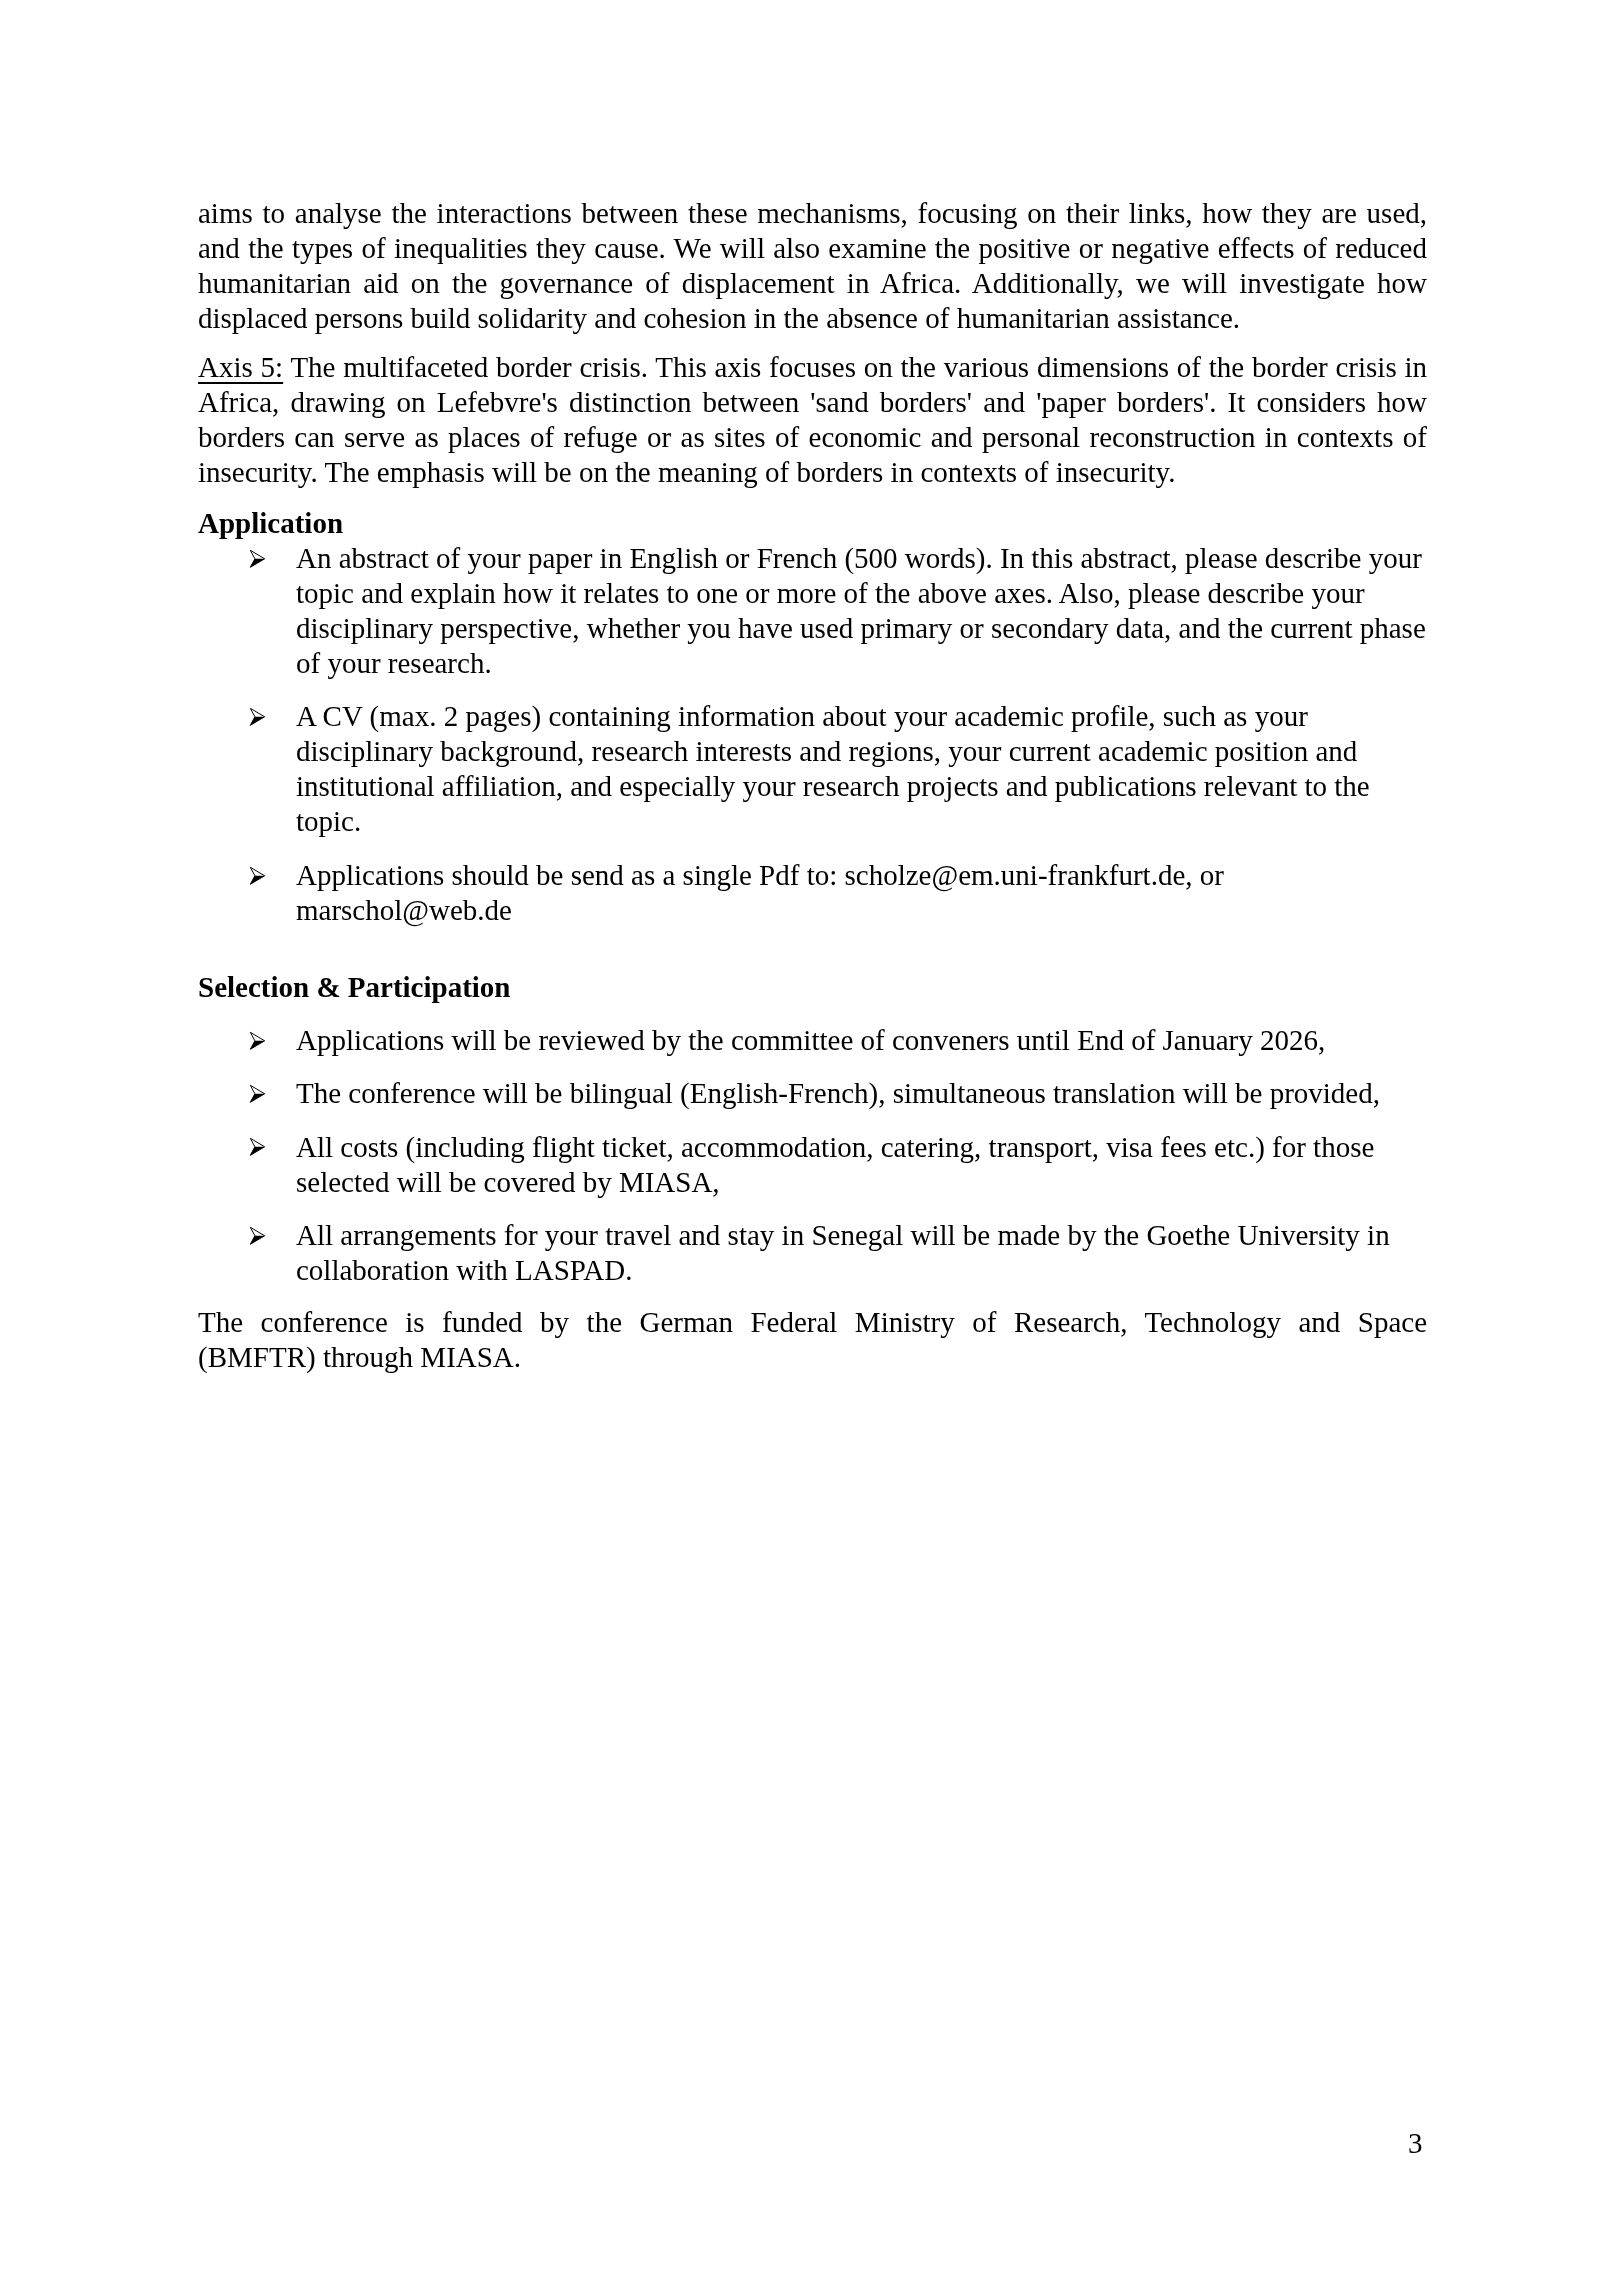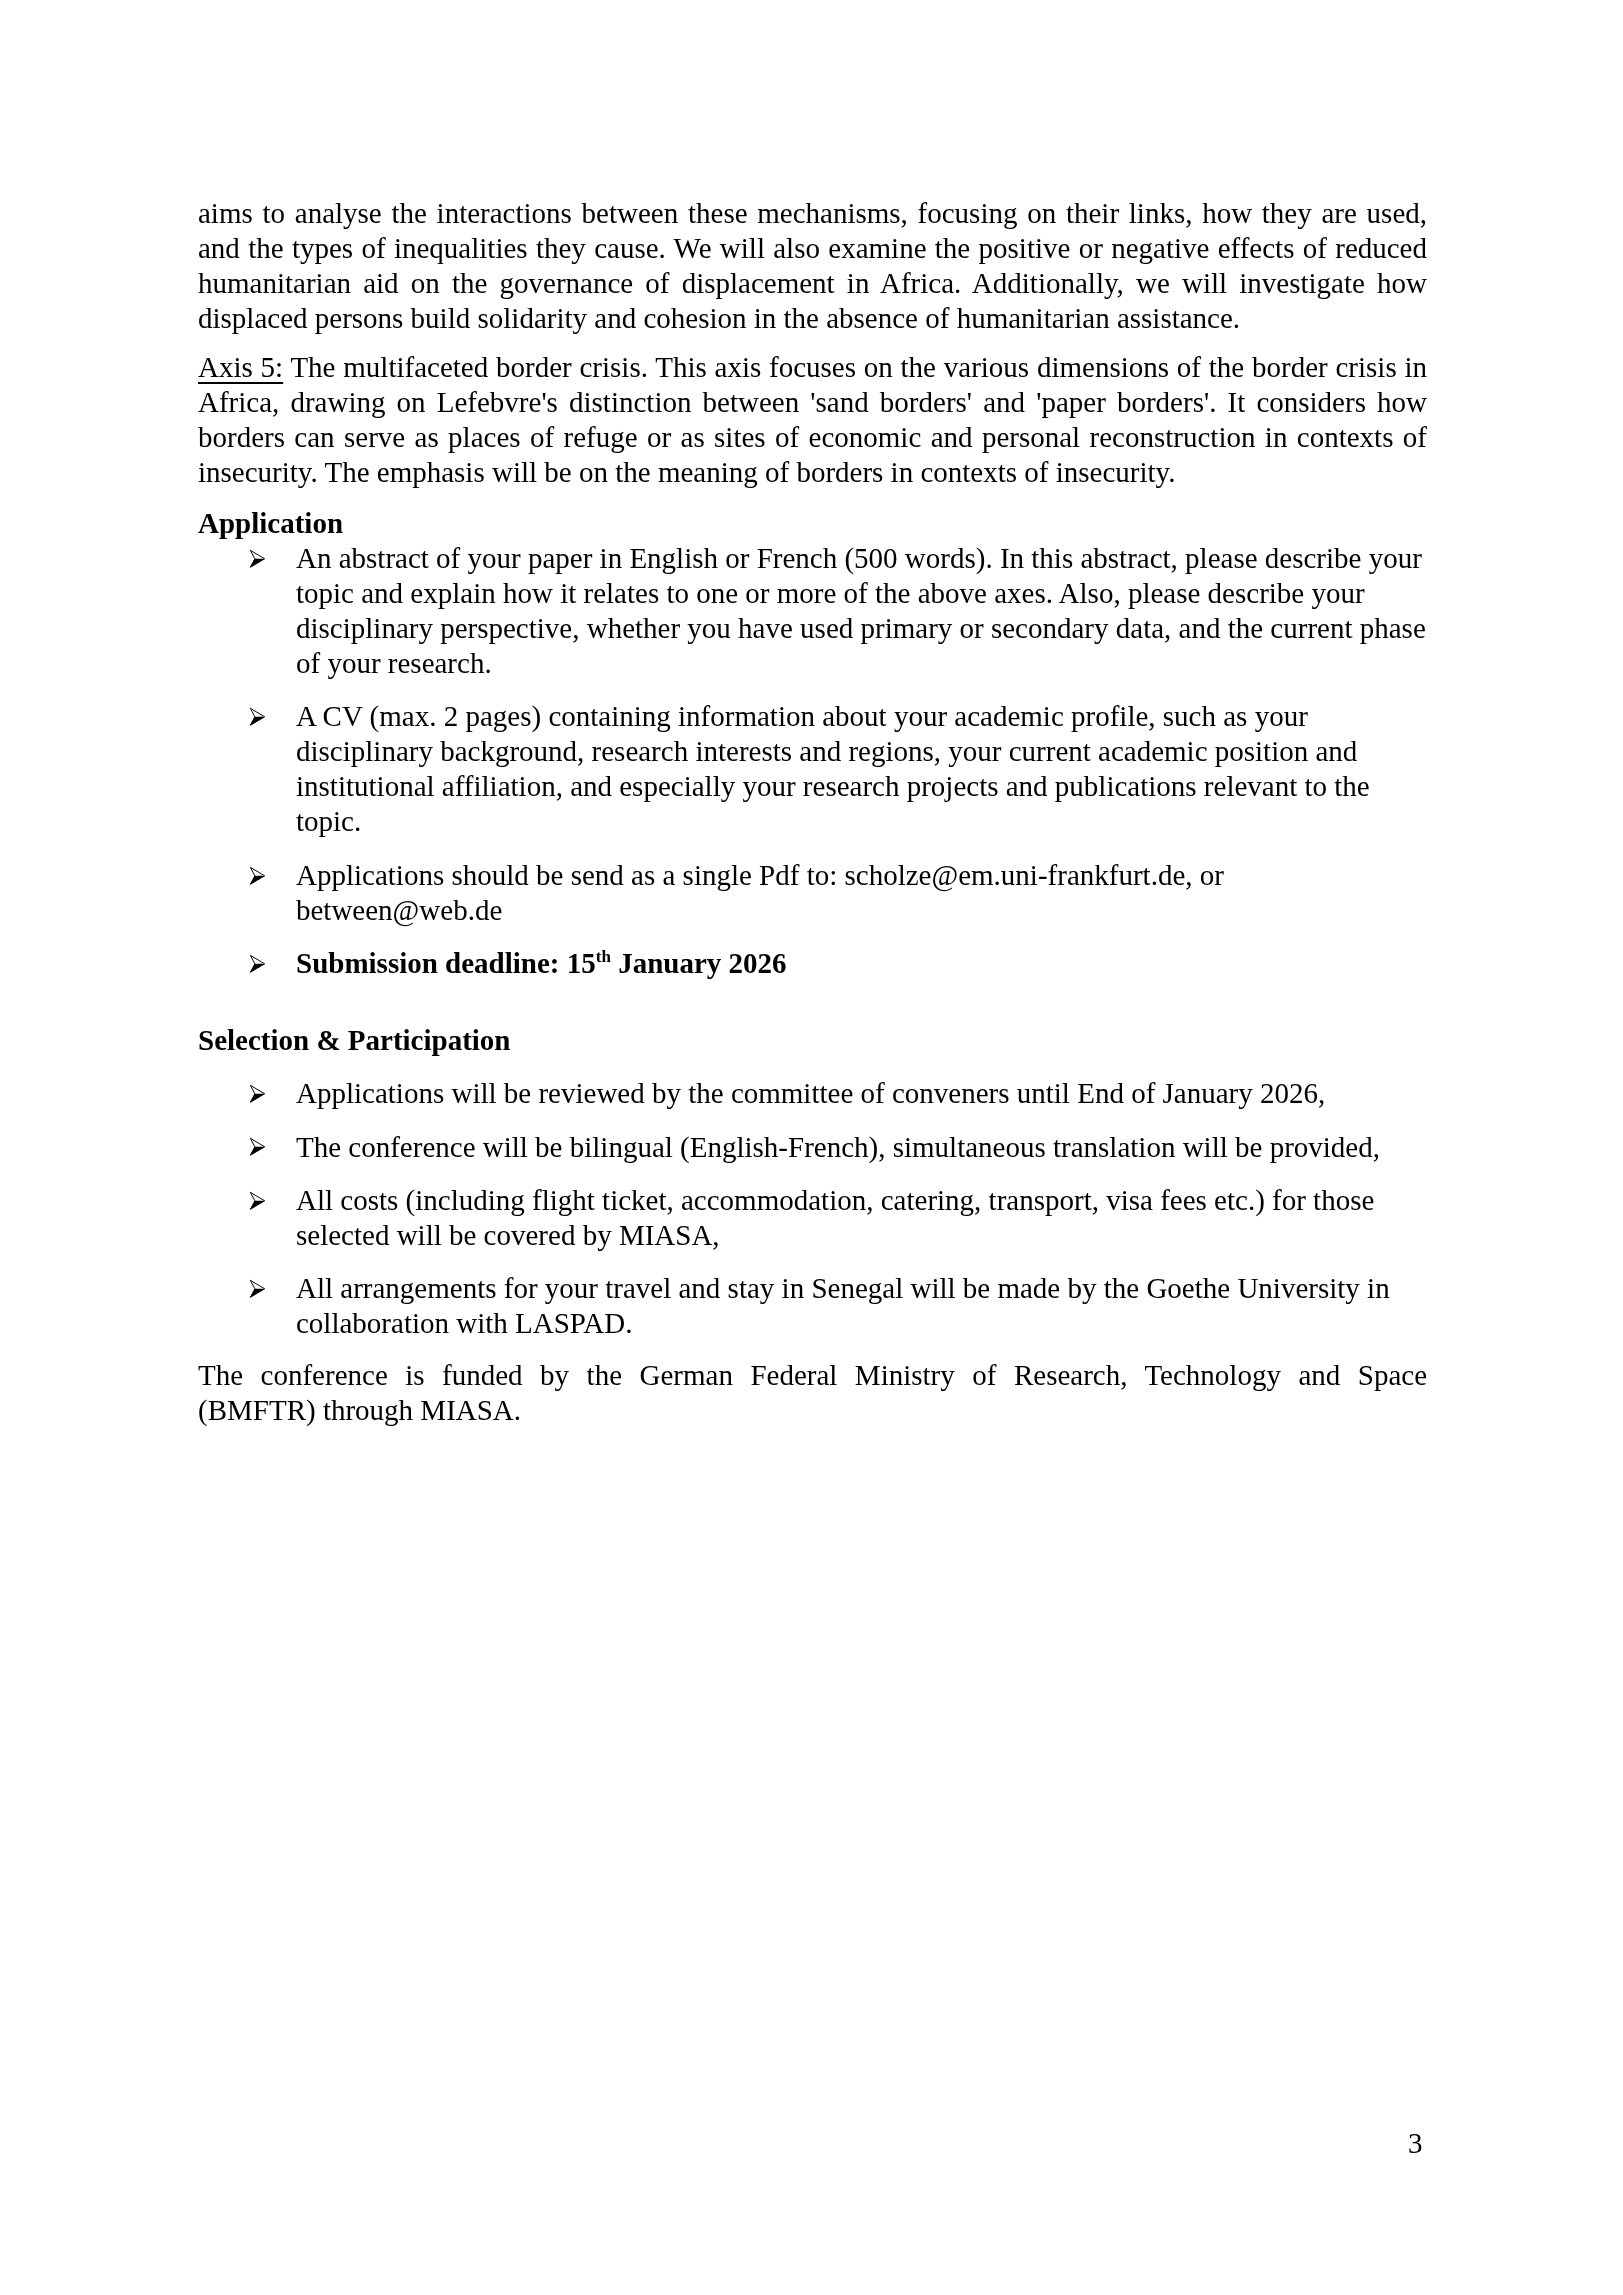--- a/index.html
+++ b/index.html
@@ -51,28 +51,21 @@
             <polygon points="2,2 24,15 2,28 9,15" fill="#fff" stroke="#000" stroke-width="1.5"></polygon>
             <polygon points="9,15 24,15 2,28" fill="#000"></polygon>
           </svg>
         <span>A CV (max. 2 pages) containing information about your academic profile, such as your disciplinary background, research interests and regions, your current academic position and institutional affiliation, and especially your research projects and publications relevant to the topic.</span>
       </li>
       <li>
         <svg class="arrow" viewBox="0 0 26 30">
             <polygon points="2,2 24,15 2,28 9,15" fill="#fff" stroke="#000" stroke-width="1.5"></polygon>
             <polygon points="9,15 24,15 2,28" fill="#000"></polygon>
           </svg>
-        <span>Applications should be send as a single Pdf to: </span><span>scholze@em.uni-frankfurt.de</span><span>, or </span><span>between@web.de</span>
-      </li>
-      <li>
-        <svg class="arrow" viewBox="0 0 26 30">
-            <polygon points="2,2 24,15 2,28 9,15" fill="#fff" stroke="#000" stroke-width="1.5"></polygon>
-            <polygon points="9,15 24,15 2,28" fill="#000"></polygon>
-          </svg>
-        <span class="bold"><span>Submission deadline: 15</span><sup>th</sup><span> January 2026</span></span>
+        <span>Applications should be send as a single Pdf to: </span><span>scholze@em.uni-frankfurt.de</span><span>, or </span><span>marschol@web.de</span>
       </li>
     </ul>
 
     <p class="heading sel">Selection &amp; Participation</p>
 
     <ul class="bullets sel">
       <li>
         <svg class="arrow" viewBox="0 0 26 30">
             <polygon points="2,2 24,15 2,28 9,15" fill="#fff" stroke="#000" stroke-width="1.5"></polygon>
             <polygon points="9,15 24,15 2,28" fill="#000"></polygon>

